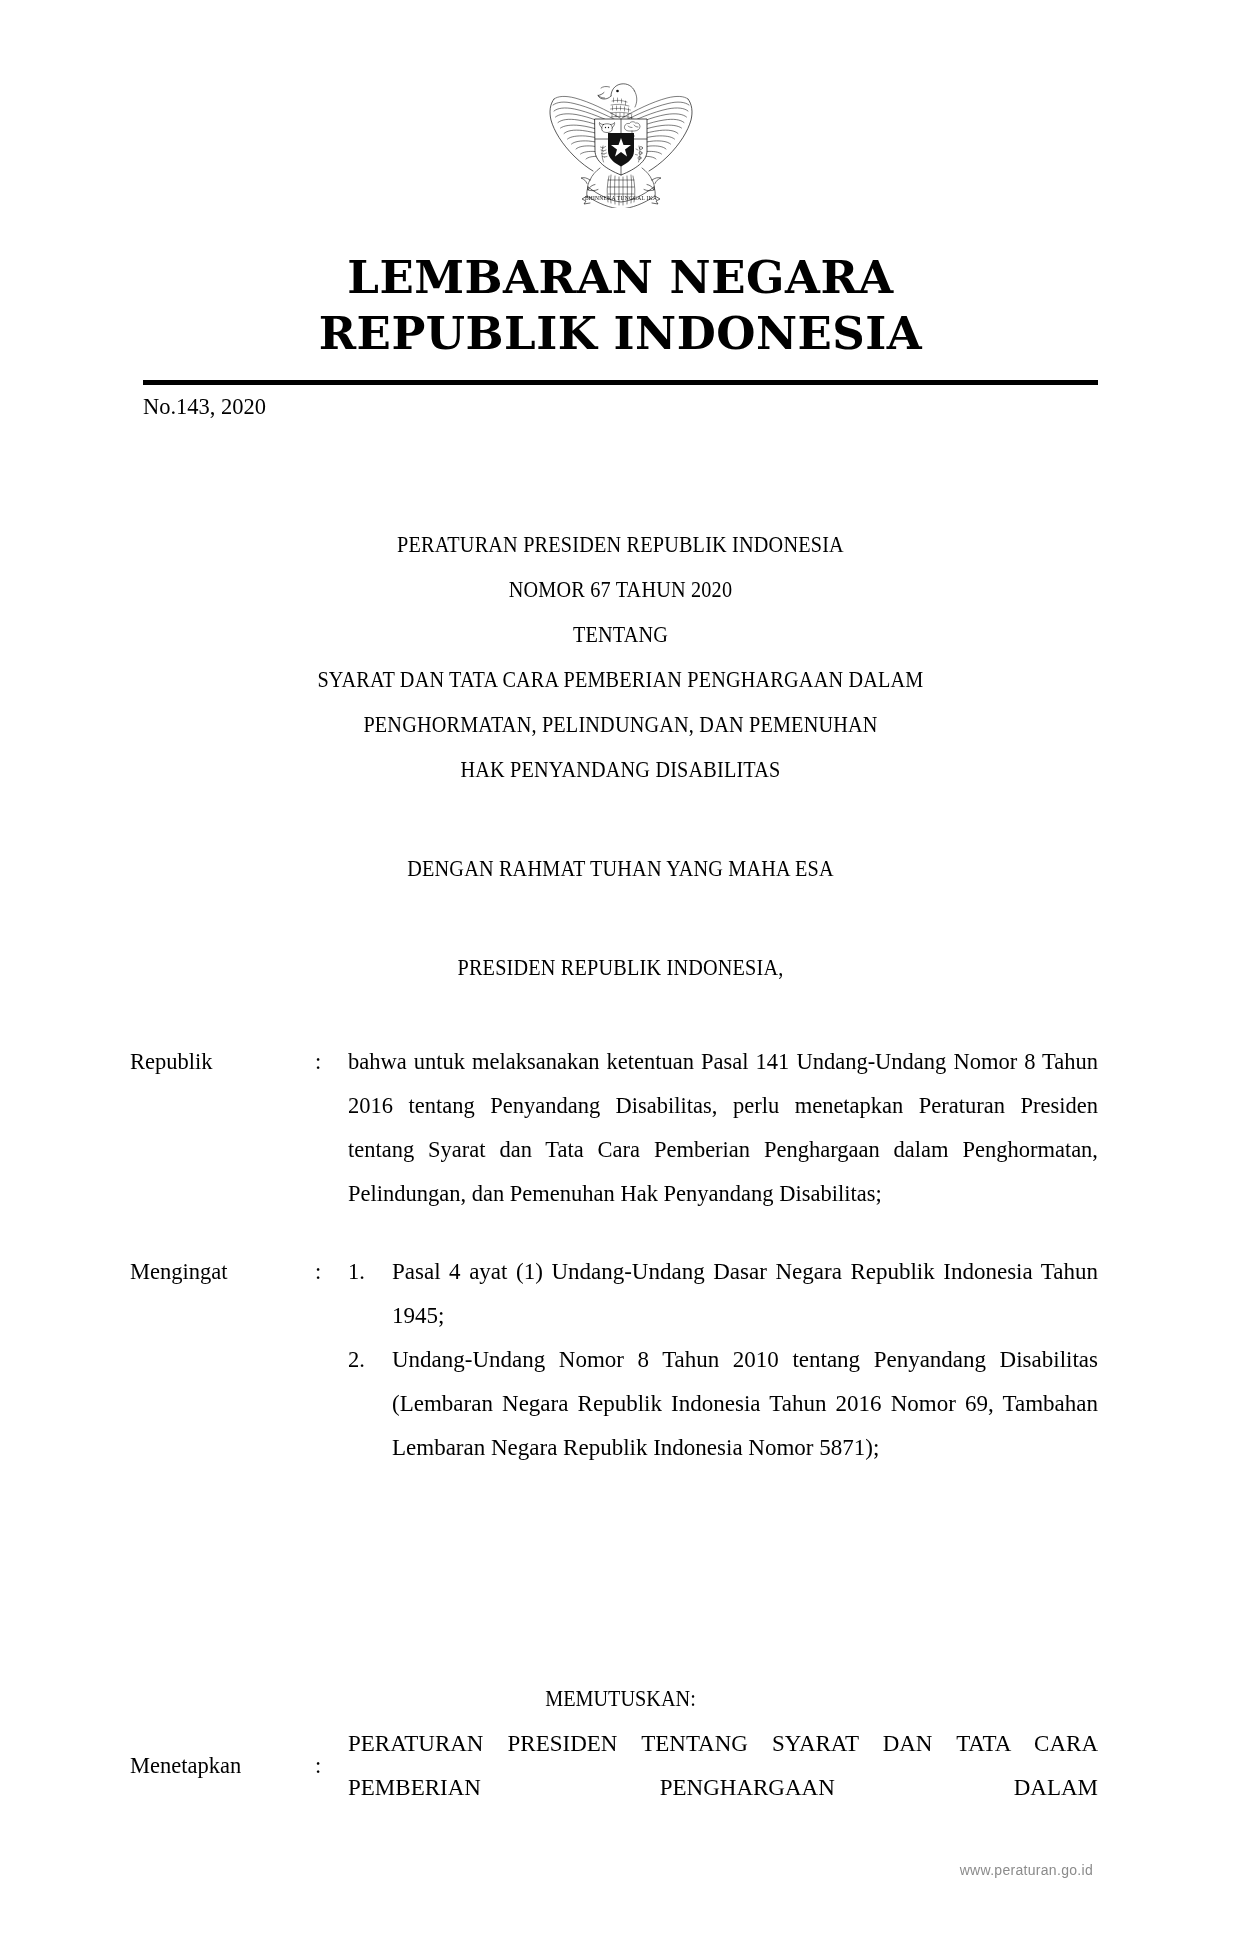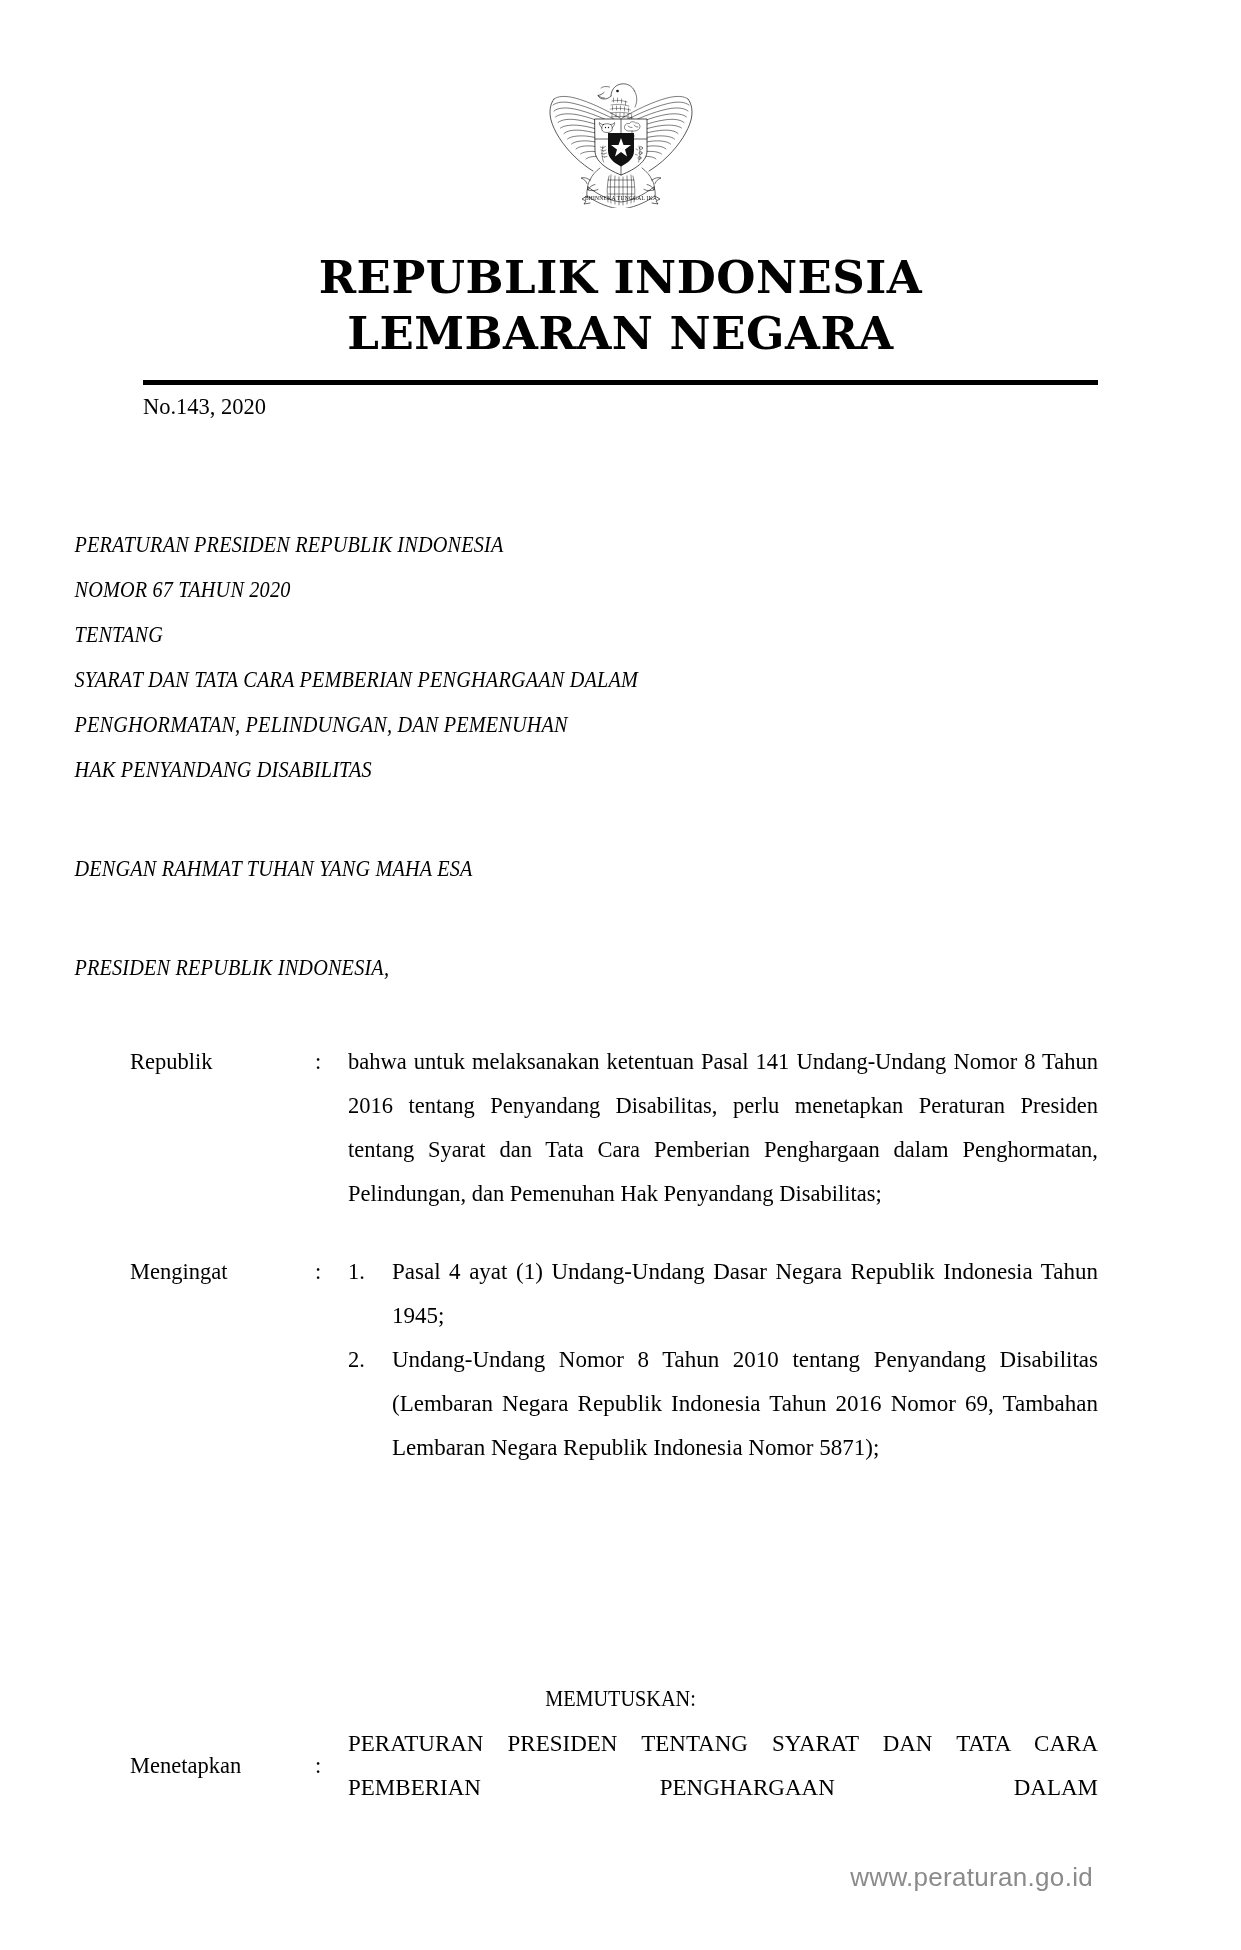--- a/index.html
+++ b/index.html
@@ -81,22 +81,21 @@
     text-align: justify;
     text-align-last: left;
   }
 
   
   .titleblock {
     position: absolute;
     top: 522px;
     left: 0;
     width: 100%;
-    text-align: left;
-    font-style: italic;
+    text-align: center;
   }
   .tline {
     font-family: "Liberation Serif", "DejaVu Serif", serif;
     font-size: 23px;
     line-height: 45px;
     transform: scaleX(0.88);
     letter-spacing: 0.2px;
   }
   .tline.gap-top { margin-top: 54px; }
 
@@ -181,21 +180,21 @@
   
   .footer {
     position: absolute;
     top: 1862px;
     left: 0;
     width: 1241px;
     text-align: right;
     padding-right: 148px;
     box-sizing: border-box;
     font-family: "Liberation Sans", "DejaVu Sans", sans-serif;
-    font-size: 26px;
+    font-size: 14px;
     color: #8b8b8b;
     letter-spacing: 0.3px;
   }
 </style>
 </head>
 <body>
 
 <div class="page">
 
   <div class="emblem-wrap">
@@ -315,22 +314,22 @@
           <path d="M104 258 C102 264 101 270 102 276 C126 292 148 300 170 302 C192 300 214 292 238 276 C239 270 238 264 236 258"></path>
           <path d="M102 276 L92 282 L100 286 L96 292 L108 290"></path>
           <path d="M238 276 L248 282 L240 286 L244 292 L232 290"></path>
         </g>
         <text x="170" y="284" font-family="Liberation Serif, serif" font-size="11" text-anchor="middle" fill="#111" stroke="none" letter-spacing="0.5">BHINNEKA TUNGGAL IKA</text>
       </g>
     </svg>
   </div>
 
   <div class="masthead">
+    <div class="masthead-line">LEMBARAN NEGARA</div>
     <div class="masthead-line">REPUBLIK INDONESIA</div>
-    <div class="masthead-line">LEMBARAN NEGARA</div>
   </div>
 
   <div class="hrule"></div>
 
   <div class="meta">
     <div class="meta-no">No.143, 2020</div>
   </div>
 
   <div class="titleblock">
     <div class="tline">PERATURAN PRESIDEN REPUBLIK INDONESIA</div>

